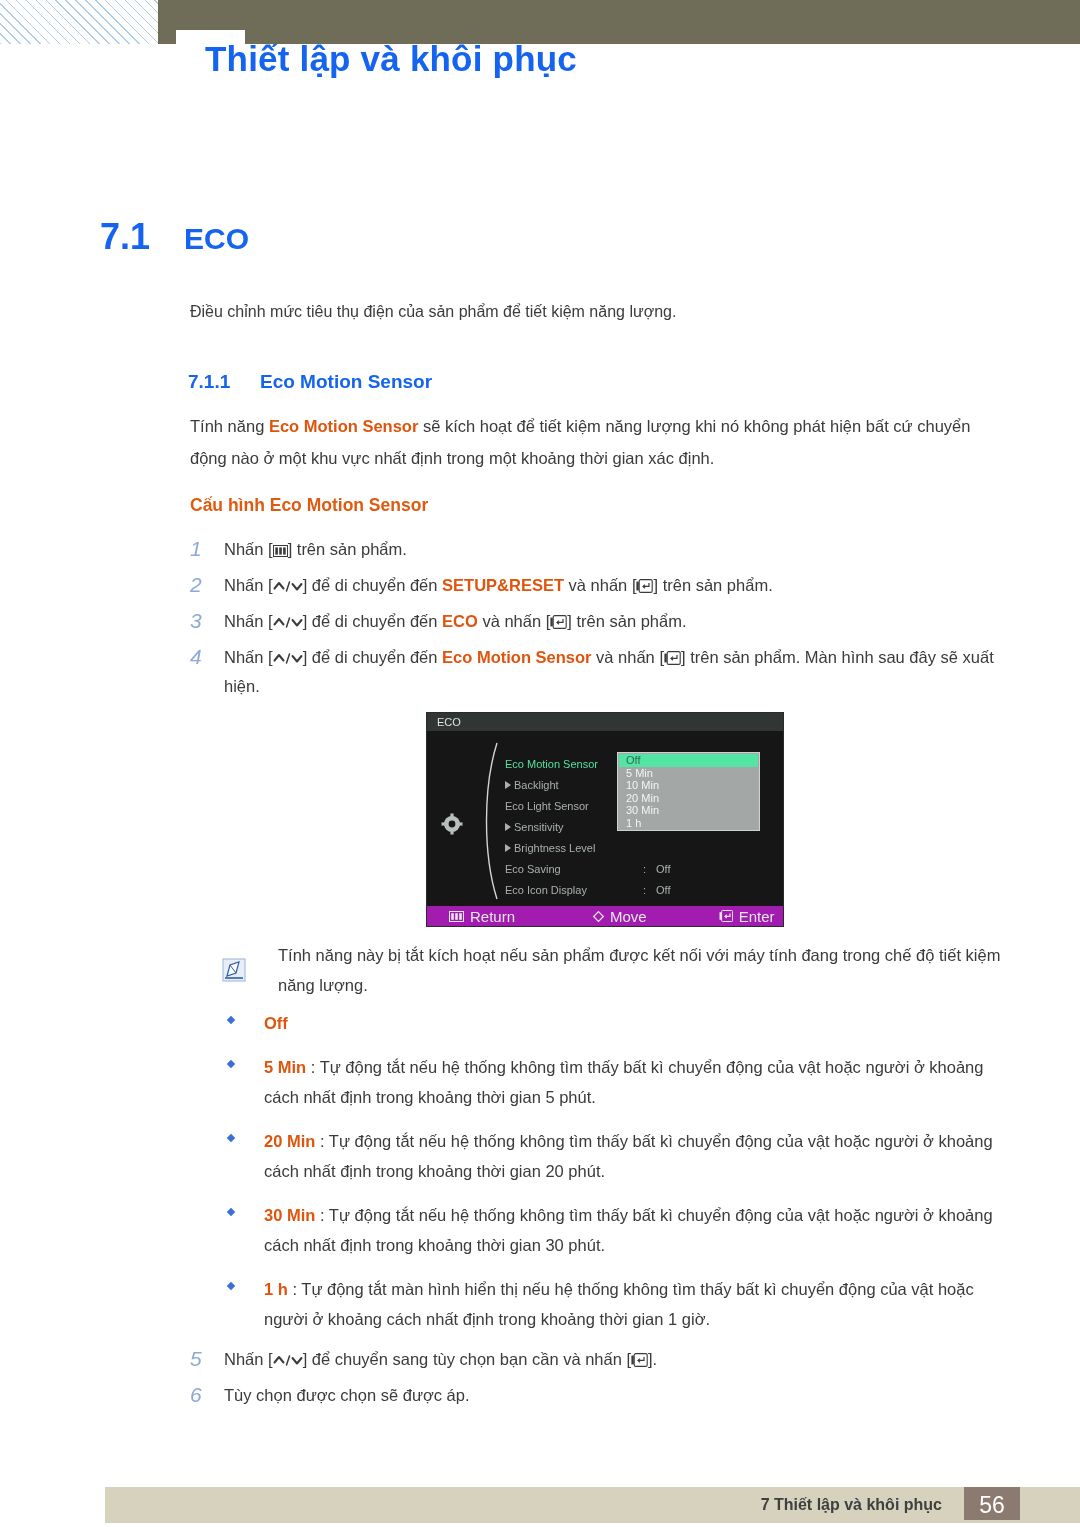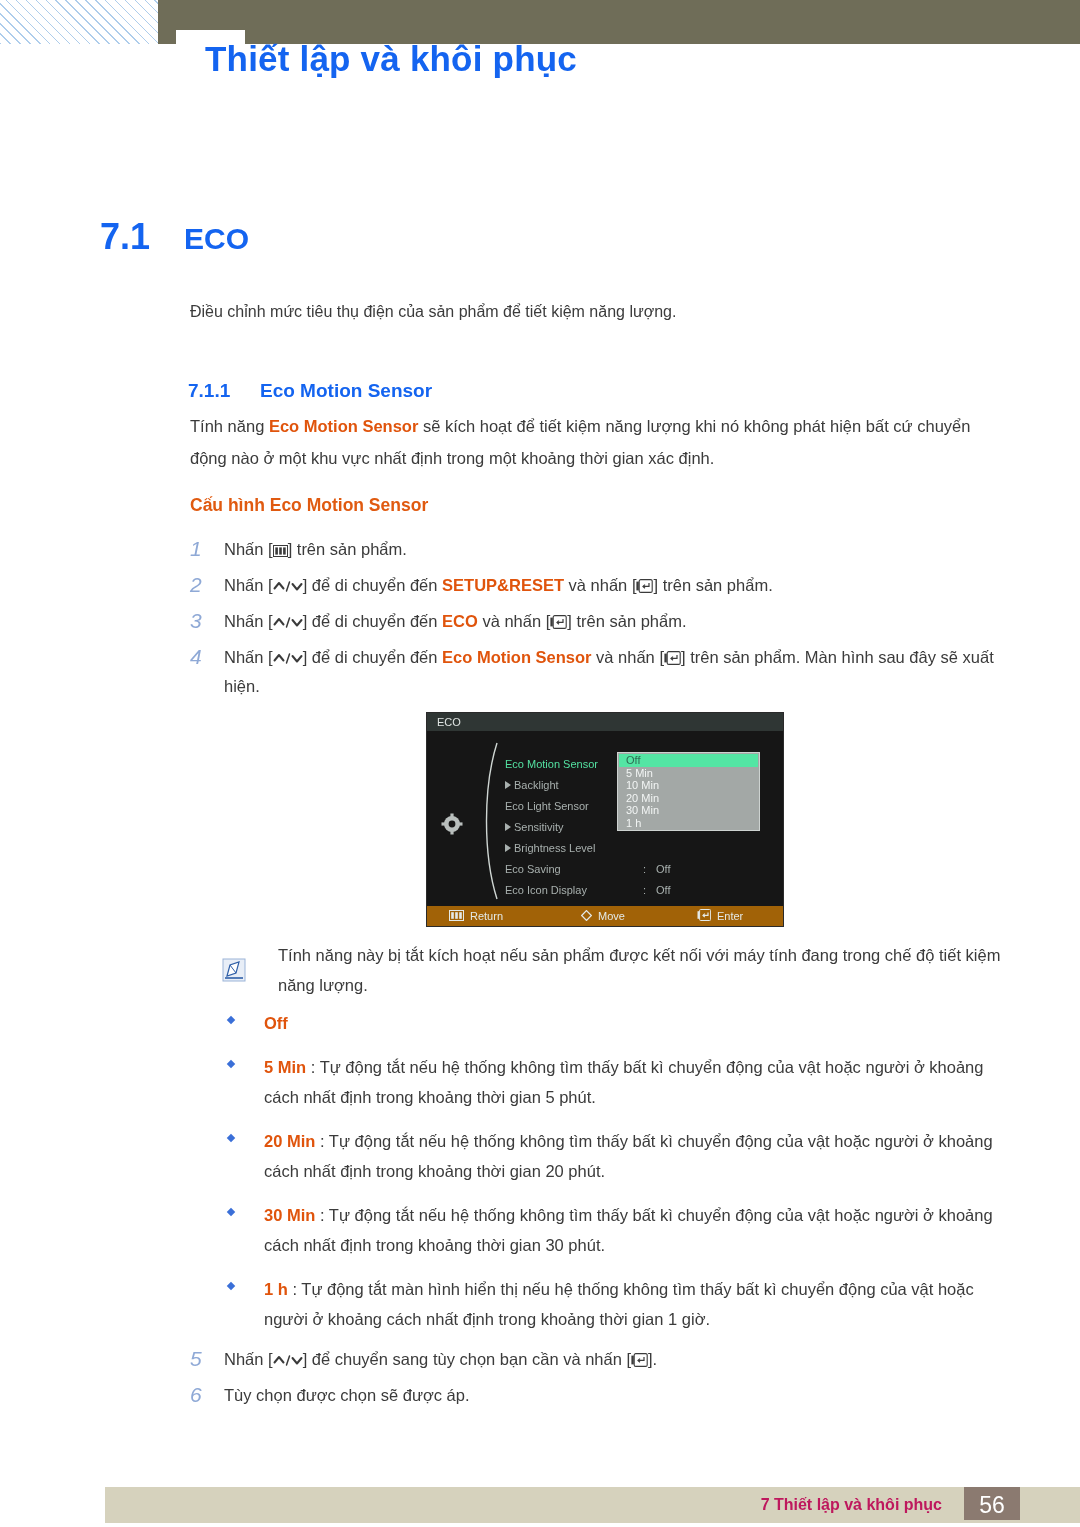--- a/index.html
+++ b/index.html
@@ -98,21 +98,21 @@
     top: 297px;
     width: 810px;
     font-size: 16px;
     color: #3b3b3b;
     line-height: 30px;
   }
 
   .h2-row {
     position: absolute;
     left: 188px;
-    top: 380px;
+    top: 371px;
     display: flex;
     align-items: flex-end;
   }
   .h2-num {
     font-size: 19px;
     font-weight: bold;
     color: #1464f0;
     width: 72px;
   }
   .h2-text {
@@ -268,24 +268,24 @@
     background: #54e5a4;
     color: #2d6b52;
   }
 
   .osd-footer {
     position: absolute;
     left: 0;
     bottom: 0;
     width: 356px;
     height: 20px;
-    background: #a16207;
+    background: #a21caf;
     display: flex;
     align-items: center;
-    font-size: 11px;
+    font-size: 15px;
     color: #e4e9e7;
   }
   .osd-fitem { display: flex; align-items: center; gap: 6px; }
   .f1 { margin-left: 22px; }
   .f2 { margin-left: 78px; text-align: center; }
   .f3 { margin-left: 72px; }
 
   
   .note {
     position: absolute;
@@ -341,21 +341,21 @@
     background: #d6d2bd;
   }
   .footer-text {
     position: absolute;
     right: 138px;
     top: 0;
     height: 36px;
     line-height: 36px;
     font-size: 16px;
     font-weight: bold;
-    color: #be185d;
+    color: #404040;
     white-space: nowrap;
   }
   .footer-page {
     position: absolute;
     right: 60px;
     top: 0;
     width: 56px;
     height: 33px;
     background: #8b7a70;
     color: #ffffff;

